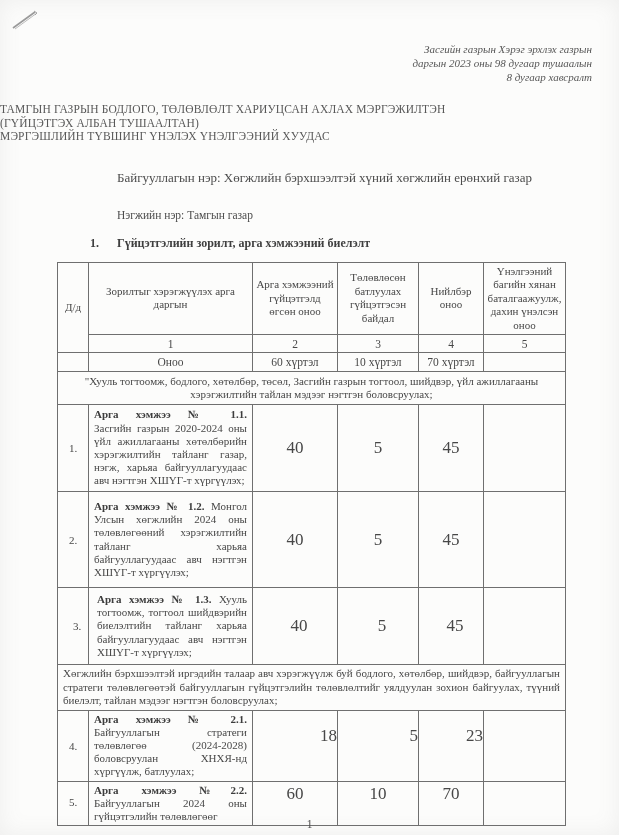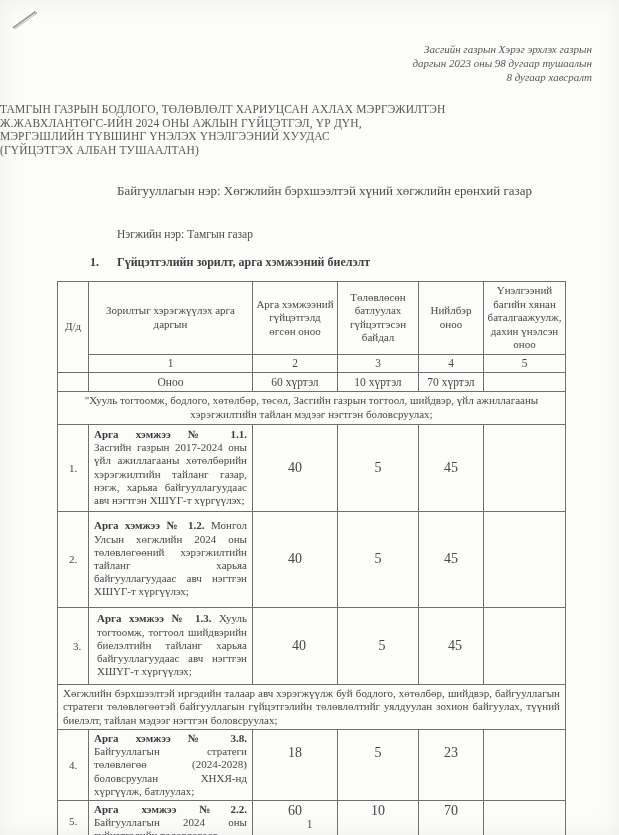--- a/index.html
+++ b/index.html
@@ -19,21 +19,21 @@
     font-size: 11px; line-height: 14px; color: #565656;
   }
 
   .title-block {
     margin-top: 19px; text-align: left;
     font-size: 11.5px; line-height: 13.5px;
     color: #585858; letter-spacing: 0.15px;
   }
 
   .org-line  { margin: 26px 0 0 117px; font-size: 13px; color: #4c4c4c; }
-  .unit-line { margin: 29px 0 0 117px; font-size: 11.5px; color: #4c4c4c; }
+  .unit-line { margin: 23px 0 0 117px; font-size: 11.5px; color: #4c4c4c; }
 
   .section-heading { margin: 15px 0 0 90px; font-size: 12px; font-weight: 700; color: #3f3f3f; }
   .section-heading .num { display:inline-block; width: 27px; }
 
   .table-wrap {
     margin: 11px 0 0 57px; width: 509px;
     border-bottom: 1px solid #6f6f6f; 
   }
   table { border-collapse: collapse; table-layout: fixed; width: 508px; font-size: 11px; }
   td, th { border: 1px solid #6f6f6f; vertical-align: middle; color: #474747; }
@@ -41,31 +41,31 @@
   tr.head-row th { height: 68px; }
   tr.num-row td { height: 18px; text-align: center; font-size: 11.5px; }
   tr.score-row td { height: 19px; text-align: center; font-size: 11.5px; }
 
   td.group-cell { padding: 2px 5px; line-height: 13.5px; }
   td.group-center { height: 33px; text-align: center; }
   td.group-justify { height: 45px; text-align: justify; margin-left: 36px; }
 
   td.dd-cell { text-align: center; font-size: 11px; }
   td.measure-cell { padding: 2px 5px; text-align: justify; line-height: 13.2px; }
-  td.val-cell { text-align: center; font-size: 14px; }
+  td.val-cell { text-align: center; font-size: 17px; }
 
   .mb { font-weight: 700; color: #3d3d3d; }
   .mb-block { display: block; font-weight: 700; color:#3d3d3d; text-align: justify; text-align-last: justify; }
 
   tr.r1 td { height: 87px; }
   tr.r2 td { height: 96px; }
   tr.r3 td { height: 77px; padding-left: 8px; }
   tr.r4 td { height: 68px; }
   tr.r5 td { height: 40px; border-bottom: 0; vertical-align: top; }
-  tr.r4 td.val-cell { vertical-align: top; padding-top: 15px; }
+  tr.r4 td.val-cell { vertical-align: top; padding-top: 15px; text-align: right; }
   tr.r5 td.val-cell { padding-top: 2px; }
   tr.r5 td.dd-cell { padding-top: 14px; }
   tr.r5 td.measure-cell { padding-top: 2px; }
 
   .page-number {
     position: absolute; left: 0; right: 0; bottom: 5px;
     text-align: center; font-size: 11.5px; color: #4c4c4c;
   }
 </style>
 </head>
@@ -80,23 +80,22 @@
   </svg>
 
   <div class="header-note">
     <div>Засгийн газрын Хэрэг эрхлэх газрын</div>
     <div>даргын 2023 оны 98 дугаар тушаалын</div>
     <div>8 дугаар хавсралт</div>
   </div>
 
   <div class="title-block">
     <div>ТАМГЫН ГАЗРЫН БОДЛОГО, ТӨЛӨВЛӨЛТ ХАРИУЦСАН АХЛАХ МЭРГЭЖИЛТЭН</div>
-    <div>Ж.ЖАВХЛАНТӨГС-ИЙН 2024 ОНЫ АЖЛЫН ГҮЙЦЭТГЭЛ, ҮР ДҮН,</div>
+    <div>(ГҮЙЦЭТГЭХ АЛБАН ТУШААЛТАН)</div>
     <div>МЭРГЭШЛИЙН ТҮВШИНГ ҮНЭЛЭХ ҮНЭЛГЭЭНИЙ ХУУДАС</div>
-    <div>(ГҮЙЦЭТГЭХ АЛБАН ТУШААЛТАН)</div>
   </div>
 
   <div class="org-line">Байгууллагын нэр: Хөгжлийн бэрхшээлтэй хүний хөгжлийн ерөнхий газар</div>
   <div class="unit-line">Нэгжийн нэр: Тамгын газар</div>
 
   <div class="section-heading">
     <span class="num">1.</span><span>Гүйцэтгэлийн зорилт, арга хэмжээний биелэлт</span>
   </div>
 
   <div class="table-wrap">
@@ -134,21 +133,21 @@
           <td></td>
         </tr>
 
         <tr>
           <td colspan="6" class="group-cell group-center">"Хууль тогтоомж, бодлого, хөтөлбөр, төсөл, Засгийн газрын тогтоол, шийдвэр, үйл ажиллагааны хэрэгжилтийн тайлан мэдээг нэгтгэн боловсруулах;</td>
         </tr>
 
         <tr class="r1">
           <td class="dd-cell">1.</td>
           <td class="measure-cell">
-            <span class="mb-block">Арга хэмжээ № 1.1.</span><span>Засгийн газрын 2017-2024 оны үйл ажиллагааны хөтөлбөрийн хэрэгжилтийн тайланг газар, нэгж, харьяа байгууллагуудаас авч нэгтгэн ХШҮГ-т хүргүүлэх;</span>
+            <span class="mb-block">Арга хэмжээ № 1.1.</span><span>Засгийн газрын 2020-2024 оны үйл ажиллагааны хөтөлбөрийн хэрэгжилтийн тайланг газар, нэгж, харьяа байгууллагуудаас авч нэгтгэн ХШҮГ-т хүргүүлэх;</span>
           </td>
           <td class="val-cell">40</td>
           <td class="val-cell">5</td>
           <td class="val-cell">45</td>
           <td class="val-cell"></td>
         </tr>
 
         <tr class="r2">
           <td class="dd-cell">2.</td>
           <td class="measure-cell">
@@ -173,21 +172,21 @@
           <td class="val-cell"></td>
         </tr>
 
         <tr>
           <td colspan="6" class="group-cell group-justify">Хөгжлийн бэрхшээлтэй иргэдийн талаар авч хэрэгжүүлж буй бодлого, хөтөлбөр, шийдвэр, байгууллагын стратеги төлөвлөгөөтэй байгууллагын гүйцэтгэлийн төлөвлөлтийг уялдуулан зохион байгуулах, түүний биелэлт, тайлан мэдээг нэгтгэн боловсруулах;</td>
         </tr>
 
         <tr class="r4">
           <td class="dd-cell">4.</td>
           <td class="measure-cell">
-            <span class="mb-block">Арга хэмжээ № 3.8.</span><span>Байгууллагын стратеги төлөвлөгөө (2024-2028) боловсруулан ХНХЯ-нд хүргүүлж, батлуулах;</span>
+            <span class="mb-block">Арга хэмжээ № 2.1.</span><span>Байгууллагын стратеги төлөвлөгөө (2024-2028) боловсруулан ХНХЯ-нд хүргүүлж, батлуулах;</span>
           </td>
           <td class="val-cell">18</td>
           <td class="val-cell">5</td>
           <td class="val-cell">23</td>
           <td class="val-cell"></td>
         </tr>
 
         <tr class="r5">
           <td class="dd-cell">5.</td>
           <td class="measure-cell">

